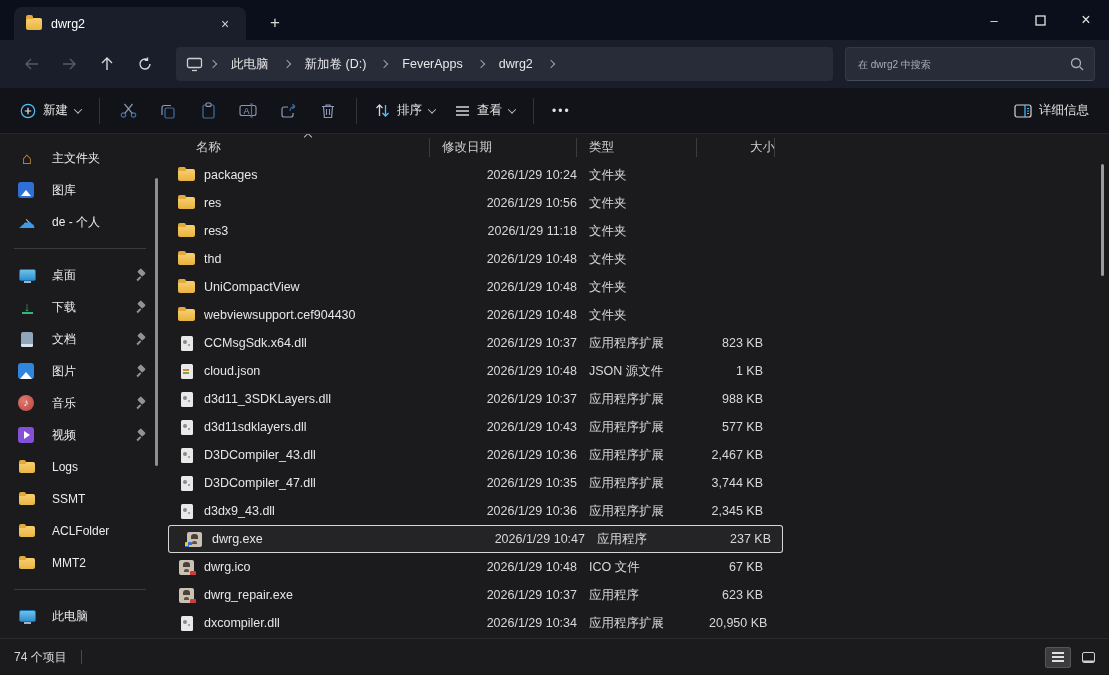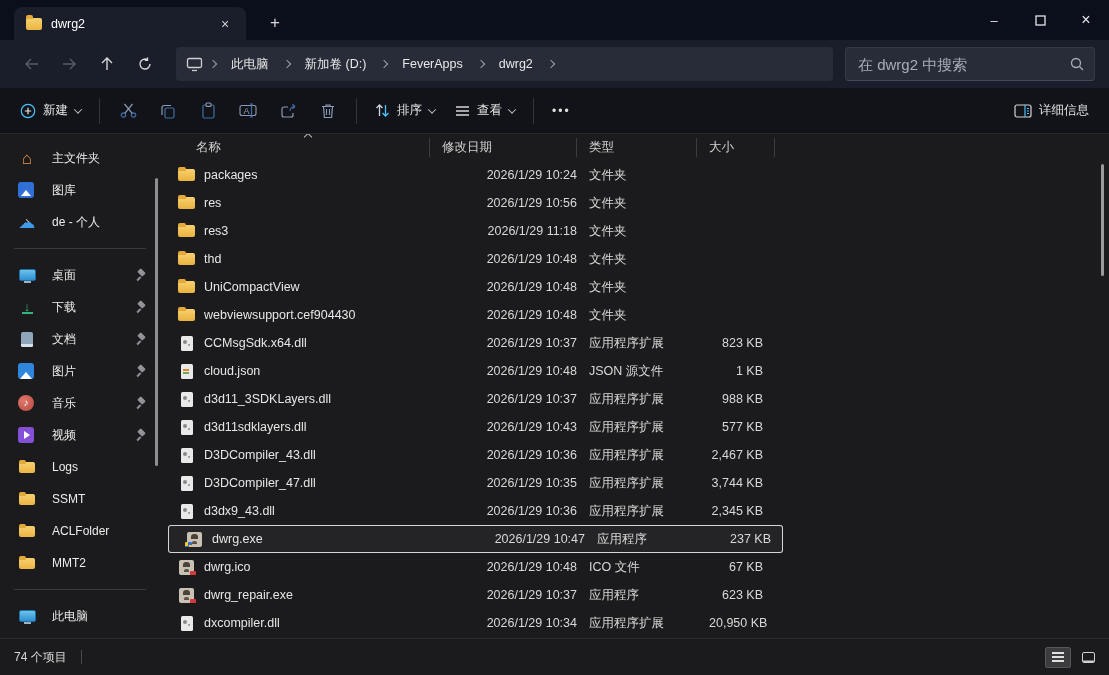--- a/index.html
+++ b/index.html
@@ -19,21 +19,21 @@
   .folder-glyph::before { content:""; position:absolute; top:-3px; left:0; width:7px; height:4px; background:#e3a93a; border-radius:2px 2px 0 0; }
 
   
   .navbar { height:48px; background:#1a1e2b; display:flex; align-items:center; padding:0 14px; gap:4px; flex:0 0 auto; }
   .nav-btn { width:34px; height:32px; display:flex; align-items:center; justify-content:center; border-radius:4px; color:#d6d6d6; }
   .nav-btn.dim { color:#565b68; }
   .crumb-bar { flex:1; height:34px; background:#282c38; border-radius:4px; margin:0 8px 0 10px; display:flex; align-items:center; padding:0 10px; }
   .crumb-item { padding:4px 8px; border-radius:4px; color:#e8e8e8; font-size:12.5px; white-space:nowrap; }
   .crumb-chev { width:6px; height:6px; border-right:1.4px solid #9aa0ab; border-bottom:1.4px solid #9aa0ab; transform:rotate(-45deg); margin:0 7px; flex:0 0 auto; }
   .search-box { width:250px; height:34px; background:#282c38; border:1px solid #343947; border-bottom-color:#434a5b; border-radius:4px; display:flex; align-items:center; padding:0 10px 0 12px; }
-  .search-box input { flex:1; background:transparent; border:none; outline:none; color:#a7adb8; font-size:15px; font-family:inherit; }
+  .search-box input { flex:1; background:transparent; border:none; outline:none; color:#a7adb8; font-size:10px; font-family:inherit; }
   .search-box input::placeholder { color:#a7adb8; }
 
   
   .toolbar { height:46px; background:#121318; border-bottom:1px solid #27272a; display:flex; align-items:center; padding:0 10px; flex:0 0 auto; }
   .tool-btn { display:flex; align-items:center; gap:7px; padding:7px 10px; border-radius:4px; color:#e4e4e4; font-size:12.5px; white-space:nowrap; }
   .tool-icon-btn { width:40px; height:34px; display:flex; align-items:center; justify-content:center; border-radius:4px; color:#8b9ab5; }
   .tool-sep { width:1px; height:26px; background:#33343a; margin:0 8px; flex:0 0 auto; }
   .chev-down { width:6px; height:6px; border-right:1.4px solid #b9bec8; border-bottom:1.4px solid #b9bec8; transform:rotate(45deg) translate(-1px,-1px); }
   .spacer { flex:1; }
   .more-dots { color:#e0e0e0; font-size:16px; letter-spacing:2px; padding:0 10px; }
@@ -78,21 +78,21 @@
   .sicon[data-sicon="folder"]::before { content:""; width:16px; height:11px; background:linear-gradient(#f8d070,#eab543); border-radius:2px; }
   .sicon[data-sicon="folder"]::after { content:""; position:absolute; top:2px; left:1px; width:7px; height:4px; background:#e3a93a; border-radius:2px 2px 0 0; }
 
   
   .content { flex:1; position:relative; overflow:hidden; }
   .list-header { height:27px; display:flex; align-items:center; position:relative; color:#d2d2d2; font-size:12.5px; }
   .hdr-cell { position:relative; height:100%; display:flex; align-items:center; padding-left:12px; }
   .hdr-name { width:270px; padding-left:36px; }
   .hdr-date { width:147px; }
   .hdr-type { width:120px; }
-  .hdr-size { width:78px; }
+  .hdr-size { width:78px;justify-content:flex-end; }
   .hdr-sep { position:absolute; right:0; top:4px; height:19px; width:1px; background:#3c3c3e; }
   .sort-caret { position:absolute; left:145px; top:0px; width:6px; height:6px; border-left:1.3px solid #bdbdbd; border-top:1.3px solid #bdbdbd; transform:rotate(45deg); }
 
   .rows { position:absolute; top:27px; left:0; right:14px; bottom:0; overflow:hidden; }
   .row { height:28px; display:flex; align-items:center; width:615px; border-radius:3px; font-size:12.5px; color:#e6e6e6; }
   .row[data-selected="true"] { box-shadow:inset 0 0 0 1px #d6d6d6; background:rgba(255,255,255,0.045);margin-left:8px; }
   .cell { padding-left:12px; white-space:nowrap; overflow:hidden; }
   .c-name { width:270px; padding-left:18px; display:flex; align-items:center; gap:9px; }
   .c-date { width:147px; color:#d8d8d8;text-align:right; }
   .c-type { width:120px; color:#d8d8d8; }

